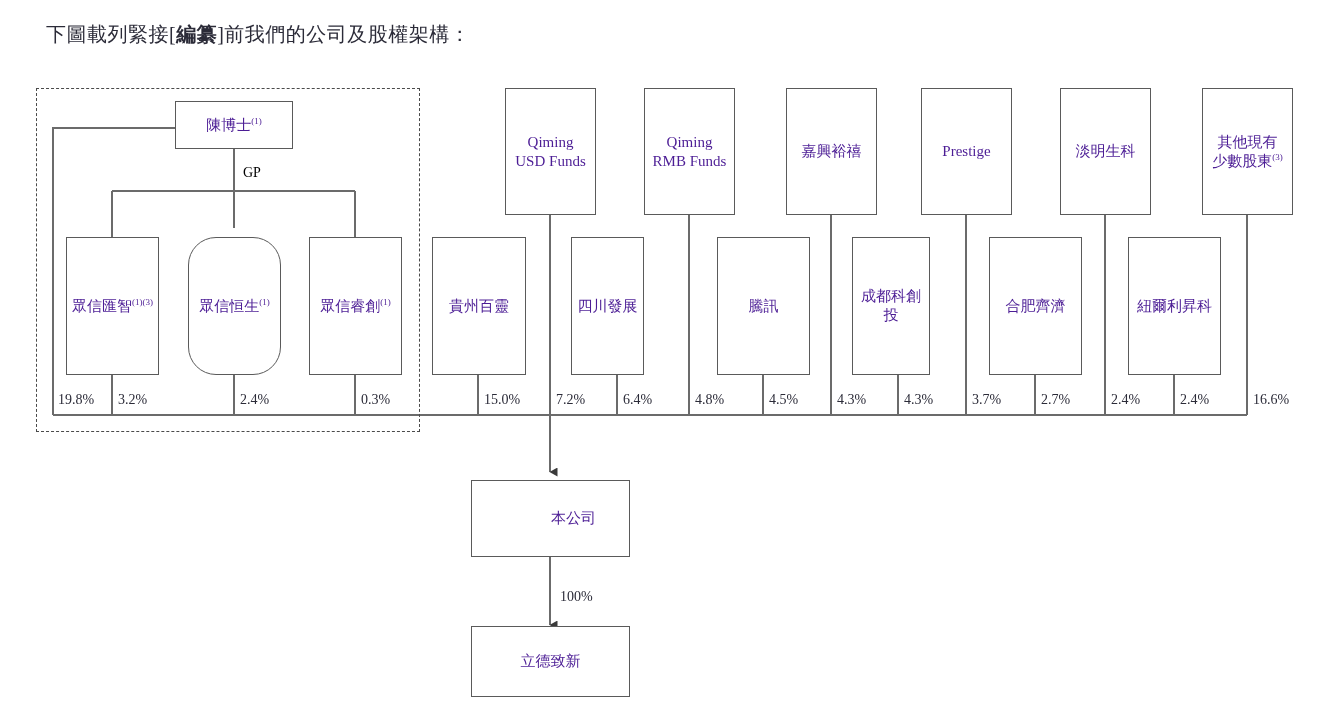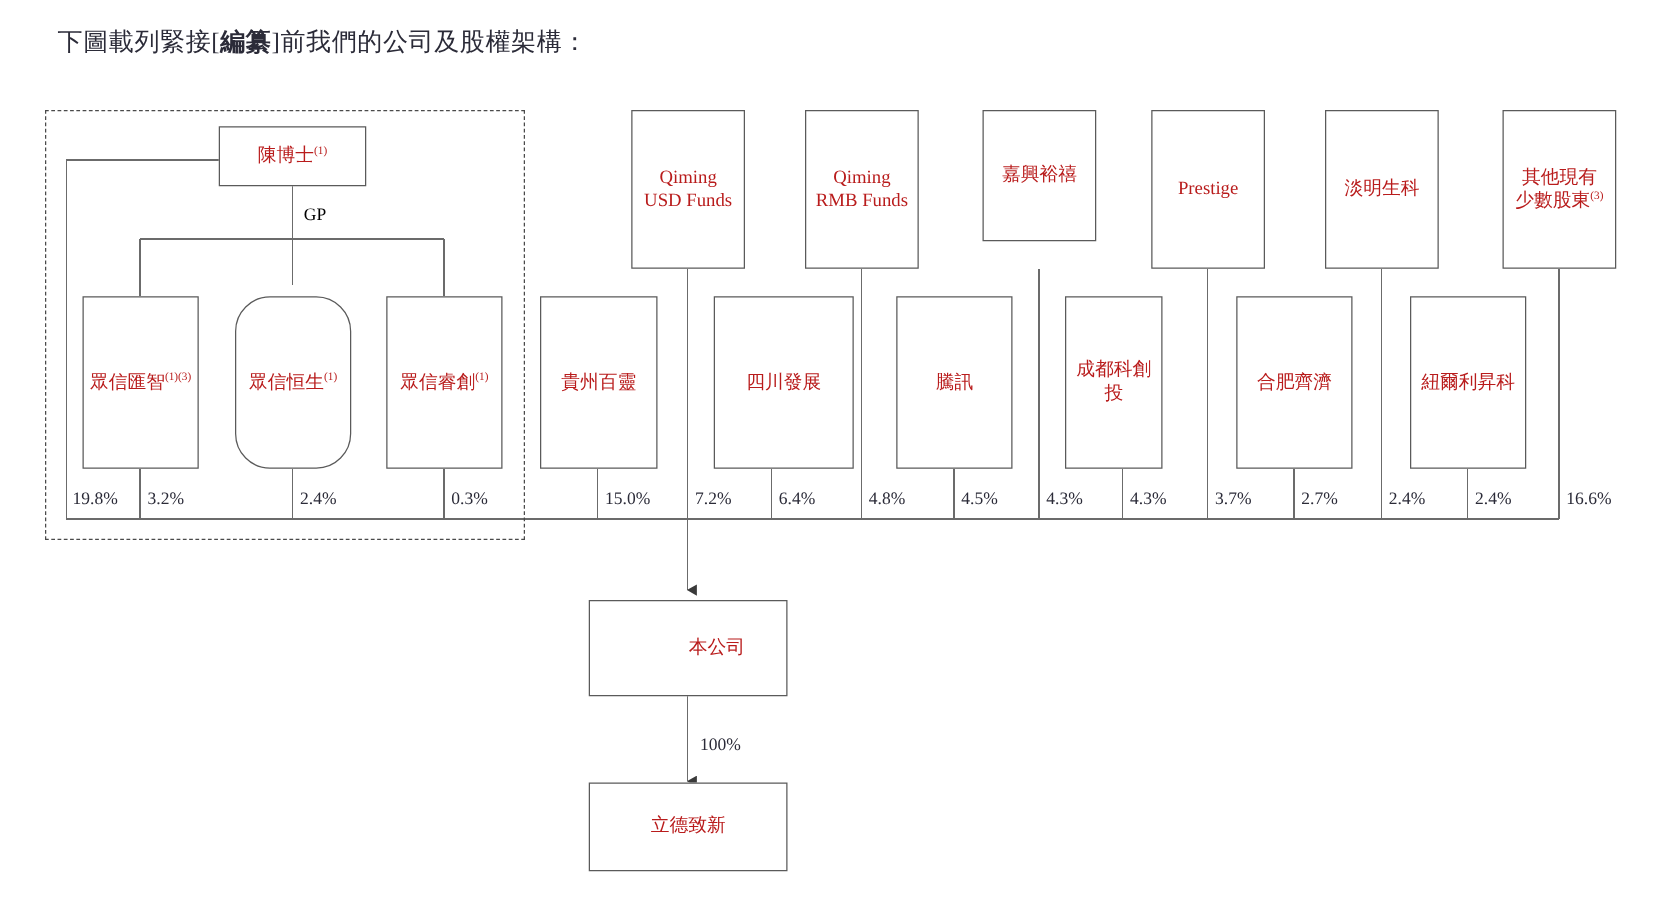--- a/index.html
+++ b/index.html
@@ -14,21 +14,21 @@
     color:#2b2b38;white-space:nowrap;
   }
   #heading b{font-weight:bold;}
   #canvas{position:absolute;left:0;top:0;width:1335px;height:723px;}
   svg.lines{position:absolute;left:0;top:0;width:1335px;height:723px;pointer-events:none;}
   .box{
     position:absolute;box-sizing:border-box;
     border:1px solid #5a5a5a;background:#ffffff;
     display:flex;align-items:center;justify-content:center;
     text-align:center;font-size:15px;line-height:19px;
-    color:#b91c1c;padding:2px;
+    color:#4c1d95;padding:2px;
   }
   .box .lbl{display:block;}
   .box sup{font-size:9px;vertical-align:super;line-height:0;}
   .pct{
     position:absolute;font-size:14px;color:#2b2b38;white-space:nowrap;
   }
   .gp{
     position:absolute;font-size:14px;color:#000000;white-space:nowrap;
     font-family:"Liberation Serif","DejaVu Serif",serif;
   }
@@ -121,21 +121,21 @@
       <span class="en">Qiming</span><br>
       <span class="en">USD Funds</span>
     </span>
   </div>
   <div class="box" style="left:644px;top:88px;width:91px;height:127px;">
     <span class="lbl">
       <span class="en">Qiming</span><br>
       <span class="en">RMB Funds</span>
     </span>
   </div>
-  <div class="box" style="left:786px;top:88px;width:91px;height:105px;justify-content:center;">
+  <div class="box" style="left:786px;top:88px;width:91px;height:127px;justify-content:center;">
     <span class="lbl">
       <span>嘉興裕禧</span>
     </span>
   </div>
   <div class="box" style="left:921px;top:88px;width:91px;height:127px;">
     <span class="lbl">
       <span class="en">Prestige</span>
     </span>
   </div>
   <div class="box" style="left:1060px;top:88px;width:91px;height:127px;">
@@ -146,21 +146,21 @@
   <div class="box" style="left:1202px;top:88px;width:91px;height:127px;">
     <span class="lbl">
       <span>其他現有</span><br>
       <span>少數股東</span><sup>(3)</sup>
     </span>
   </div>
 
   <div class="box" style="left:432px;top:237px;width:94px;height:138px;">
     <span class="lbl">貴州百靈</span>
   </div>
-  <div class="box" style="left:571px;top:237px;width:112px;height:138px;">
+  <div class="box" style="left:571px;top:237px;width:73px;height:138px;">
     <span class="lbl">四川發展</span>
   </div>
   <div class="box" style="left:717px;top:237px;width:93px;height:138px;">
     <span class="lbl">騰訊</span>
   </div>
   <div class="box" style="left:852px;top:237px;width:78px;height:138px;">
     <span class="lbl">成都科創投</span>
   </div>
   <div class="box" style="left:989px;top:237px;width:93px;height:138px;">
     <span class="lbl">合肥齊濟</span>

